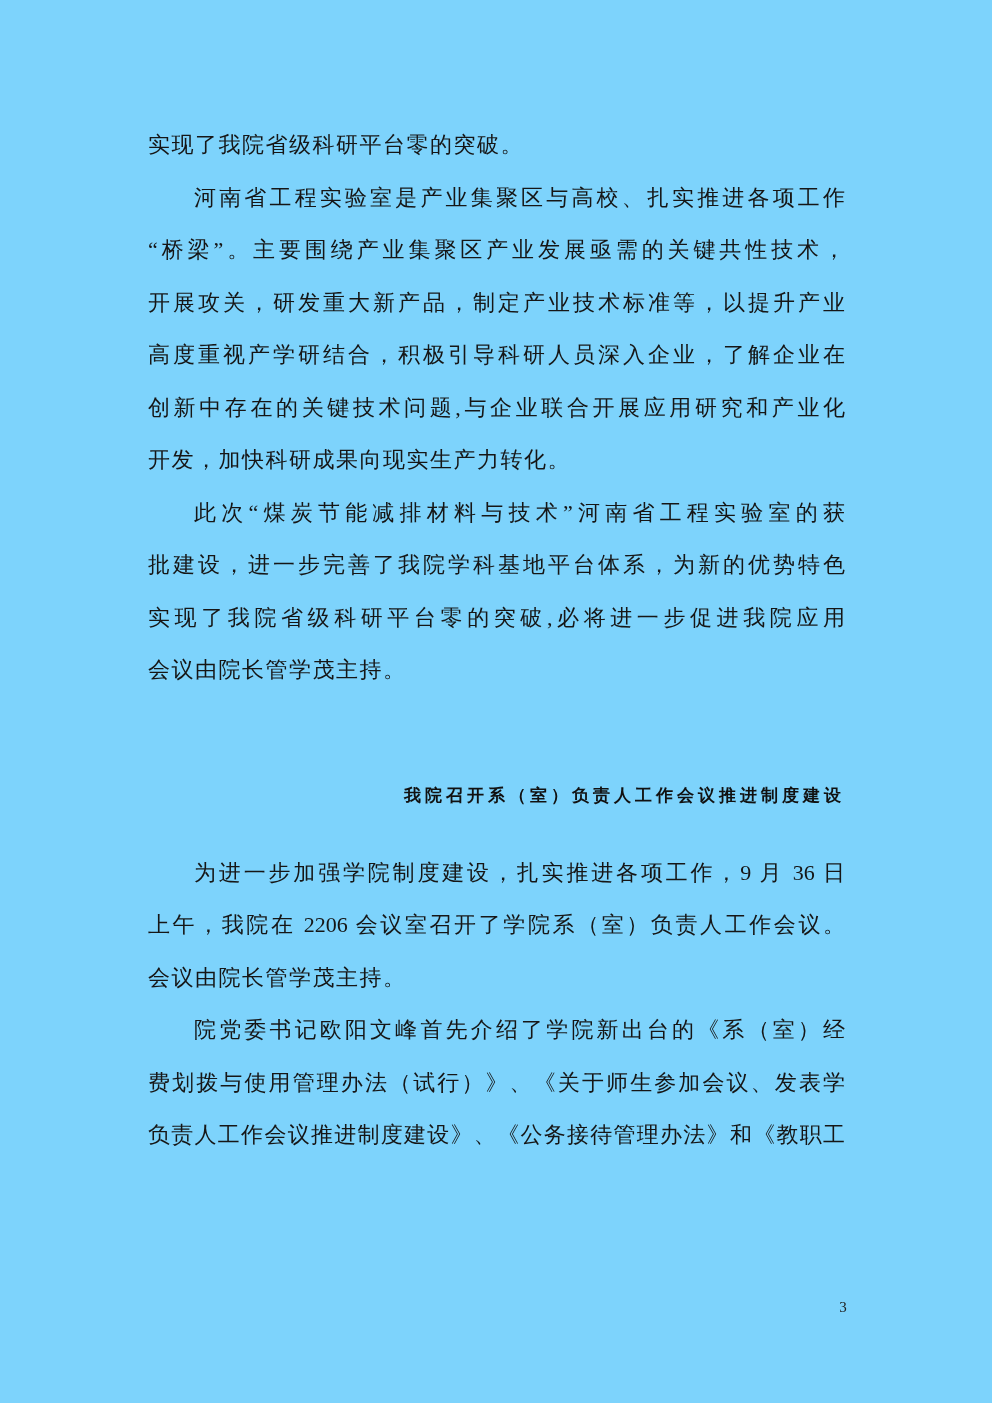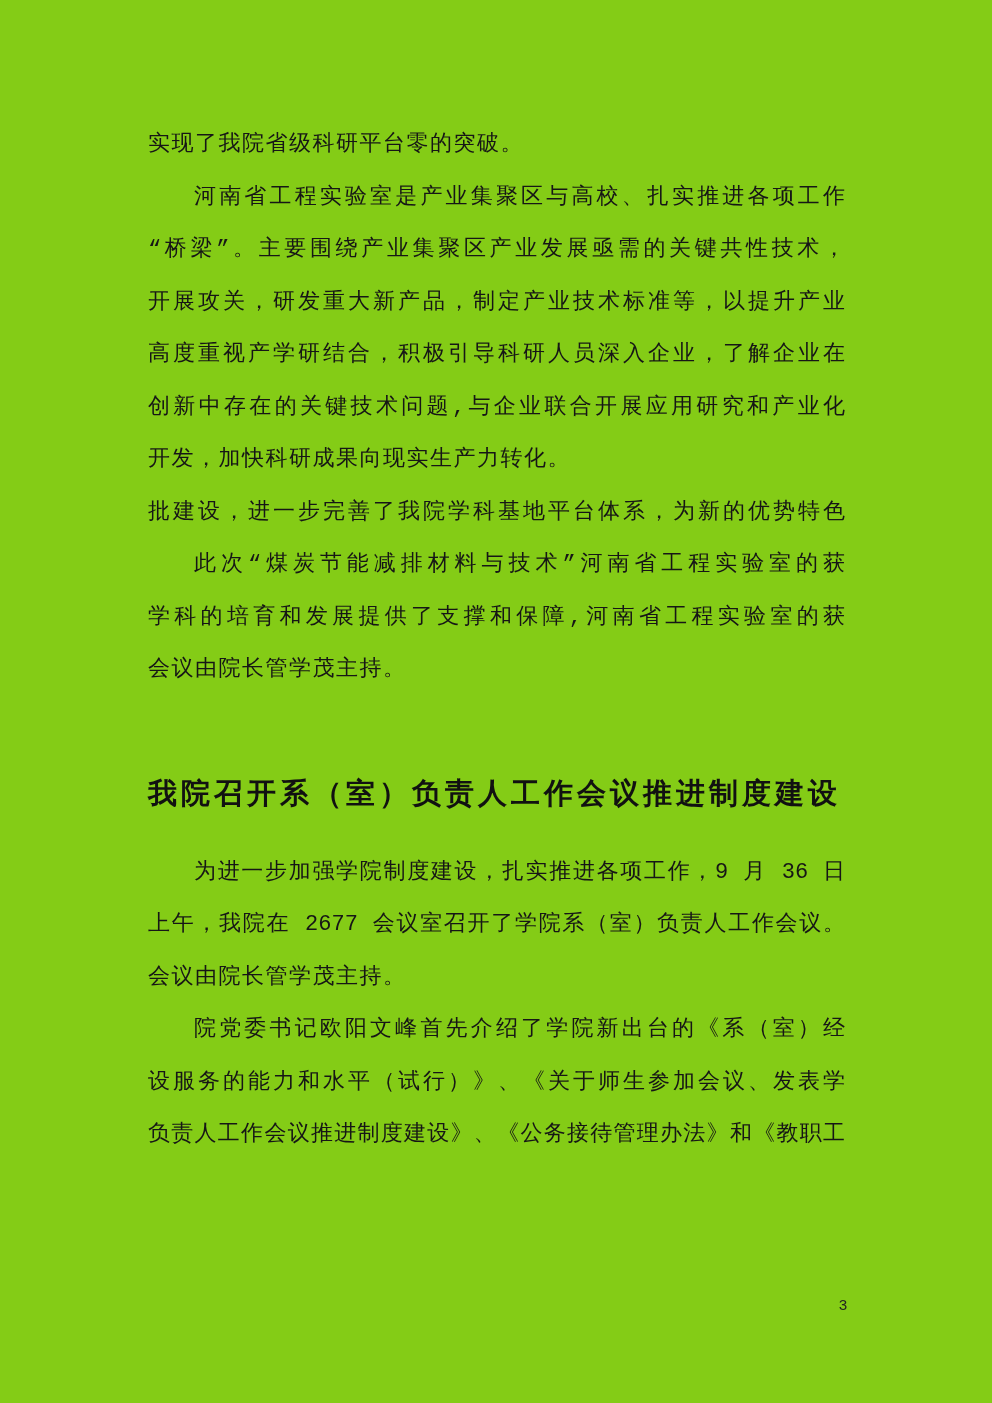--- a/index.html
+++ b/index.html
@@ -4,23 +4,23 @@
 <style>
   html, body {
     margin: 0;
     padding: 0;
     background: #ffffff;
   }
   .page {
     position: relative;
     width: 992px;
     height: 1403px;
-    background: #84cc16;
+    background: #7dd3fc;
     overflow: hidden;
-    font-family: Liberation Mono, monospace;
+    font-family: Liberation Serif, serif;
     color: #161616;
   }
   .content {
     position: absolute;
     left: 148px;
     top: 119px;
     width: 697px;
   }
   .line {
     font-size: 22px;
@@ -33,25 +33,25 @@
   .line.justify {
     white-space: normal;
     letter-spacing: 0;
     text-align: justify;
     text-align-last: justify;
   }
   .line.indent {
     text-indent: 46px;
   }
   .heading {
-    font-size: 29px;
+    font-size: 17px;
     font-weight: 700;
     line-height: 52px;
     margin: 73px 0 25px 0;
-    text-align: left;
+    text-align: right;
     letter-spacing: 4px;
     color: #111111;
   }
   .page-number {
     position: absolute;
     left: 828px;
     top: 1297px;
     width: 30px;
     font-size: 15px;
     line-height: 20px;
@@ -65,29 +65,29 @@
 <div class="page">
   <div class="content">
     <div>
         <div class="line">实现了我院省级科研平台零的突破。</div>
         <div class="line indent justify">河南省工程实验室是产业集聚区与高校、扎实推进各项工作</div>
         <div class="line justify">“桥梁”。主要围绕产业集聚区产业发展亟需的关键共性技术，</div>
         <div class="line justify">开展攻关，研发重大新产品，制定产业技术标准等，以提升产业</div>
         <div class="line justify">高度重视产学研结合，积极引导科研人员深入企业，了解企业在</div>
         <div class="line justify">创新中存在的关键技术问题,与企业联合开展应用研究和产业化</div>
         <div class="line">开发，加快科研成果向现实生产力转化。</div>
+        <div class="line indent justify">此次“煤炭节能减排材料与技术”河南省工程实验室的获</div>
         <div class="line justify">批建设，进一步完善了我院学科基地平台体系，为新的优势特色</div>
-        <div class="line indent justify">此次“煤炭节能减排材料与技术”河南省工程实验室的获</div>
-        <div class="line justify">学科的培育和发展提供了支撑和保障,河南省工程实验室的获</div>
+        <div class="line justify">实现了我院省级科研平台零的突破,必将进一步促进我院应用</div>
         <div class="line">会议由院长管学茂主持。</div>
       </div>
     <h2 class="heading">我院召开系（室）负责人工作会议推进制度建设</h2>
     <div>
         <div class="line indent justify">为进一步加强学院制度建设，扎实推进各项工作，9 月 36 日</div>
-        <div class="line justify">上午，我院在 2677 会议室召开了学院系（室）负责人工作会议。</div>
+        <div class="line justify">上午，我院在 2206 会议室召开了学院系（室）负责人工作会议。</div>
         <div class="line">会议由院长管学茂主持。</div>
         <div class="line indent justify">院党委书记欧阳文峰首先介绍了学院新出台的《系（室）经</div>
-        <div class="line justify">设服务的能力和水平（试行）》、《关于师生参加会议、发表学</div>
+        <div class="line justify">费划拨与使用管理办法（试行）》、《关于师生参加会议、发表学</div>
         <div class="line justify">负责人工作会议推进制度建设》、《公务接待管理办法》和《教职工</div>
       </div>
   </div>
   <div class="page-number">3</div>
 </div>
 
 </body></html>

